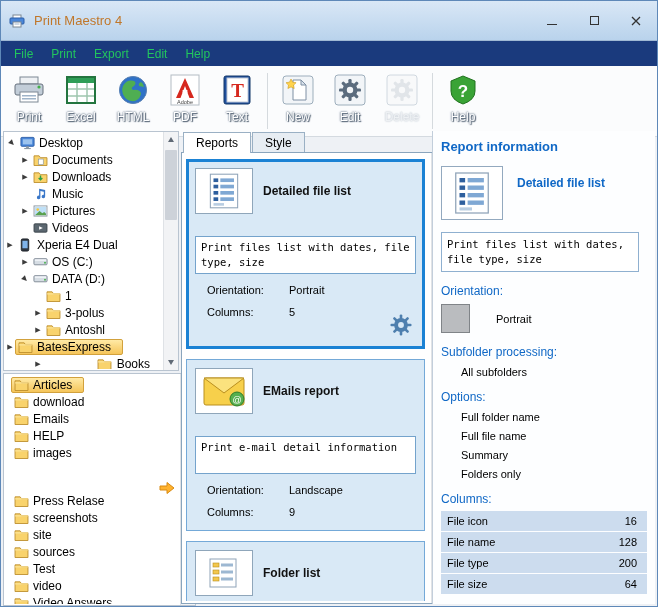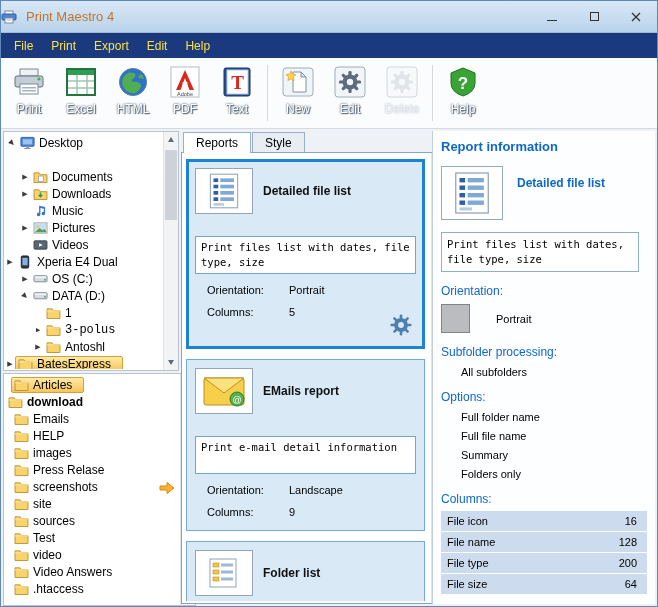--- a/index.html
+++ b/index.html
@@ -1,32 +1,32 @@
 <!DOCTYPE html>
 <html style="--accent: #1b82d4; --heading-blue: #1068c6; --menubar-blue: #1a3a7d; --selection-yellow: #f5c55a; --card-bg: #d9e9f6;"><head>
 <meta charset="utf-8">
 <style>
   * { box-sizing: border-box; margin: 0; padding: 0; }
   html,body { background:#ffffff; font-family:"Liberation Sans",sans-serif; }
   .window { position:relative; width:658px; height:607px; border:1px solid #5e88b8;
             background:#eef1f5; overflow:hidden; }
 
   
-  .titlebar { height:32px; display:flex; align-items:center;
-              background:linear-gradient(#d9e7f6,#b9d3ec); border-bottom:1px solid #9fb8d4; }
+  .titlebar { height:40px; display:flex; align-items:center;
+              background:linear-gradient(#d9e7f6,#b9d3ec); border-bottom:1px solid #9fb8d4; padding-left:8px; }
   .app-icon { width:18px; height:16px; display:flex; align-items:center; }
   .title { color:#c0772a; font-size:13px; margin-left:7px; flex:1; white-space:nowrap; }
   .controls { display:flex; height:100%; }
   .ctrl { width:42px; display:flex; align-items:center; justify-content:center; }
   .glyph-min { width:10px; height:1px; background:#333; margin-top:7px; }
   .glyph-max { width:9px; height:9px; border:1px solid #333; }
 
   
   .menubar { height:25px; background:var(--menubar-blue,#1a3a7d); display:flex; align-items:center; padding-left:4px; }
-  .menu-item { color:#fde047; font-size:12px; padding:5px 9px; cursor:default; }
+  .menu-item { color:#22c55e; font-size:12px; padding:5px 9px; cursor:default; }
 
   
   .toolbar { height:71px; background:#fbfcfd; border-bottom:1px solid #d4dae0;
              display:flex; align-items:flex-start; padding:3px 2px 0; }
   .tbtn { width:52px; display:flex; flex-direction:column; align-items:center; padding-top:2px; }
   .ticon { height:38px; display:flex; align-items:center; justify-content:center; }
   .tlabel { font-size:12px; color:#fff; margin-top:1px;
             text-shadow:0 0 2px #6b7a8c, 0 0 2px #6b7a8c, 1px 1px 1px #4a5868; }
   .tbtn.disabled .ticon { opacity:.45; }
   .tbtn.disabled .tlabel { color:#eef1f4; text-shadow:0 0 2px #c6cdd5, 0 0 2px #c6cdd5; }
@@ -256,21 +256,21 @@
               <svg width="15" height="14" viewBox="0 0 16 14">
                 <rect x="1" y="1" width="14" height="9.5" rx="1" fill="#4a86d8" stroke="#2c5ea8"></rect>
                 <rect x="3" y="3" width="10" height="5.5" fill="#9cc3ee"></rect>
                 <rect x="6.5" y="10.5" width="3" height="1.8" fill="#8b97a3"></rect>
                 <rect x="4.5" y="12.3" width="7" height="1.2" fill="#8b97a3"></rect>
               </svg>
             </span>
             <span class="tlbl">Desktop</span>
           </span>
         </div>
-        <div class="trow" style="padding-left: 15px; margin-top: 17px;">
+        <div class="trow" style="padding-left: 15px;">
           <span class="arrow">▶</span>
           <span class="chip">
             <span class="ticn">
               <svg width="15" height="12" viewBox="0 0 16 13">
                 <path d="M1 2 h5.5 l1.5 2 H15 v8.5 H1 z" fill="#f9d36c" stroke="#bd8f2f"></path>
                 <rect x="6" y="5.5" width="5" height="6" fill="#fff" stroke="#8899aa" stroke-width=".7"></rect>
               </svg>
             </span>
             <span class="tlbl">Documents</span>
           </span>
@@ -367,21 +367,21 @@
           <span class="chip">
             <span class="ticn">
               <svg width="15" height="12" viewBox="0 0 16 13">
                 <path d="M1 2 h5.5 l1.5 2 H15 v8.5 H1 z" fill="#f9d36c" stroke="#bd8f2f"></path>
                 <path d="M1 4.2 h14" stroke="#fce59a" stroke-width="1.2"></path>
               </svg>
             </span>
             <span class="tlbl">1</span>
           </span>
         </div>
-        <div class="trow" style="padding-left: 28px; font-family: Liberation Mono, monospace;">
+        <div class="trow" style="padding-left: 28px;">
           <span class="arrow">▶</span>
           <span class="chip">
             <span class="ticn">
               <svg width="15" height="12" viewBox="0 0 16 13">
                 <path d="M1 2 h5.5 l1.5 2 H15 v8.5 H1 z" fill="#f9d36c" stroke="#bd8f2f"></path>
                 <path d="M1 4.2 h14" stroke="#fce59a" stroke-width="1.2"></path>
               </svg>
             </span>
             <span class="tlbl">3-polus</span>
           </span>
@@ -440,21 +440,21 @@
           <span class="chip sel">
             <span class="ticn">
               <svg width="15" height="12" viewBox="0 0 16 13">
                 <path d="M1 2 h5.5 l1.5 2 H15 v8.5 H1 z" fill="#f9d36c" stroke="#bd8f2f"></path>
                 <path d="M1 4.2 h14" stroke="#fce59a" stroke-width="1.2"></path>
               </svg>
             </span>
             <span class="tlbl">Articles</span>
           </span>
         </div>
-        <div class="trow" style=" font-weight: bold;">
+        <div class="trow" style="padding-left: 6px;">
           <span class="chip">
             <span class="ticn">
               <svg width="15" height="12" viewBox="0 0 16 13">
                 <path d="M1 2 h5.5 l1.5 2 H15 v8.5 H1 z" fill="#f9d36c" stroke="#bd8f2f"></path>
                 <path d="M1 4.2 h14" stroke="#fce59a" stroke-width="1.2"></path>
               </svg>
             </span>
             <span class="tlbl">download</span>
           </span>
         </div>
@@ -484,21 +484,21 @@
           <span class="chip">
             <span class="ticn">
               <svg width="15" height="12" viewBox="0 0 16 13">
                 <path d="M1 2 h5.5 l1.5 2 H15 v8.5 H1 z" fill="#f9d36c" stroke="#bd8f2f"></path>
                 <path d="M1 4.2 h14" stroke="#fce59a" stroke-width="1.2"></path>
               </svg>
             </span>
             <span class="tlbl">images</span>
           </span>
         </div>
-        <div class="trow" style="padding-left: 6px;">
+        <div class="trow" style="padding-left: 6px; margin-top: 31px;">
           <span class="chip">
             <span class="ticn">
               <svg width="15" height="12" viewBox="0 0 16 13">
                 <path d="M1 2 h5.5 l1.5 2 H15 v8.5 H1 z" fill="#f9d36c" stroke="#bd8f2f"></path>
                 <path d="M1 4.2 h14" stroke="#fce59a" stroke-width="1.2"></path>
               </svg>
             </span>
             <span class="tlbl">Press Relase</span>
           </span>
         </div>

